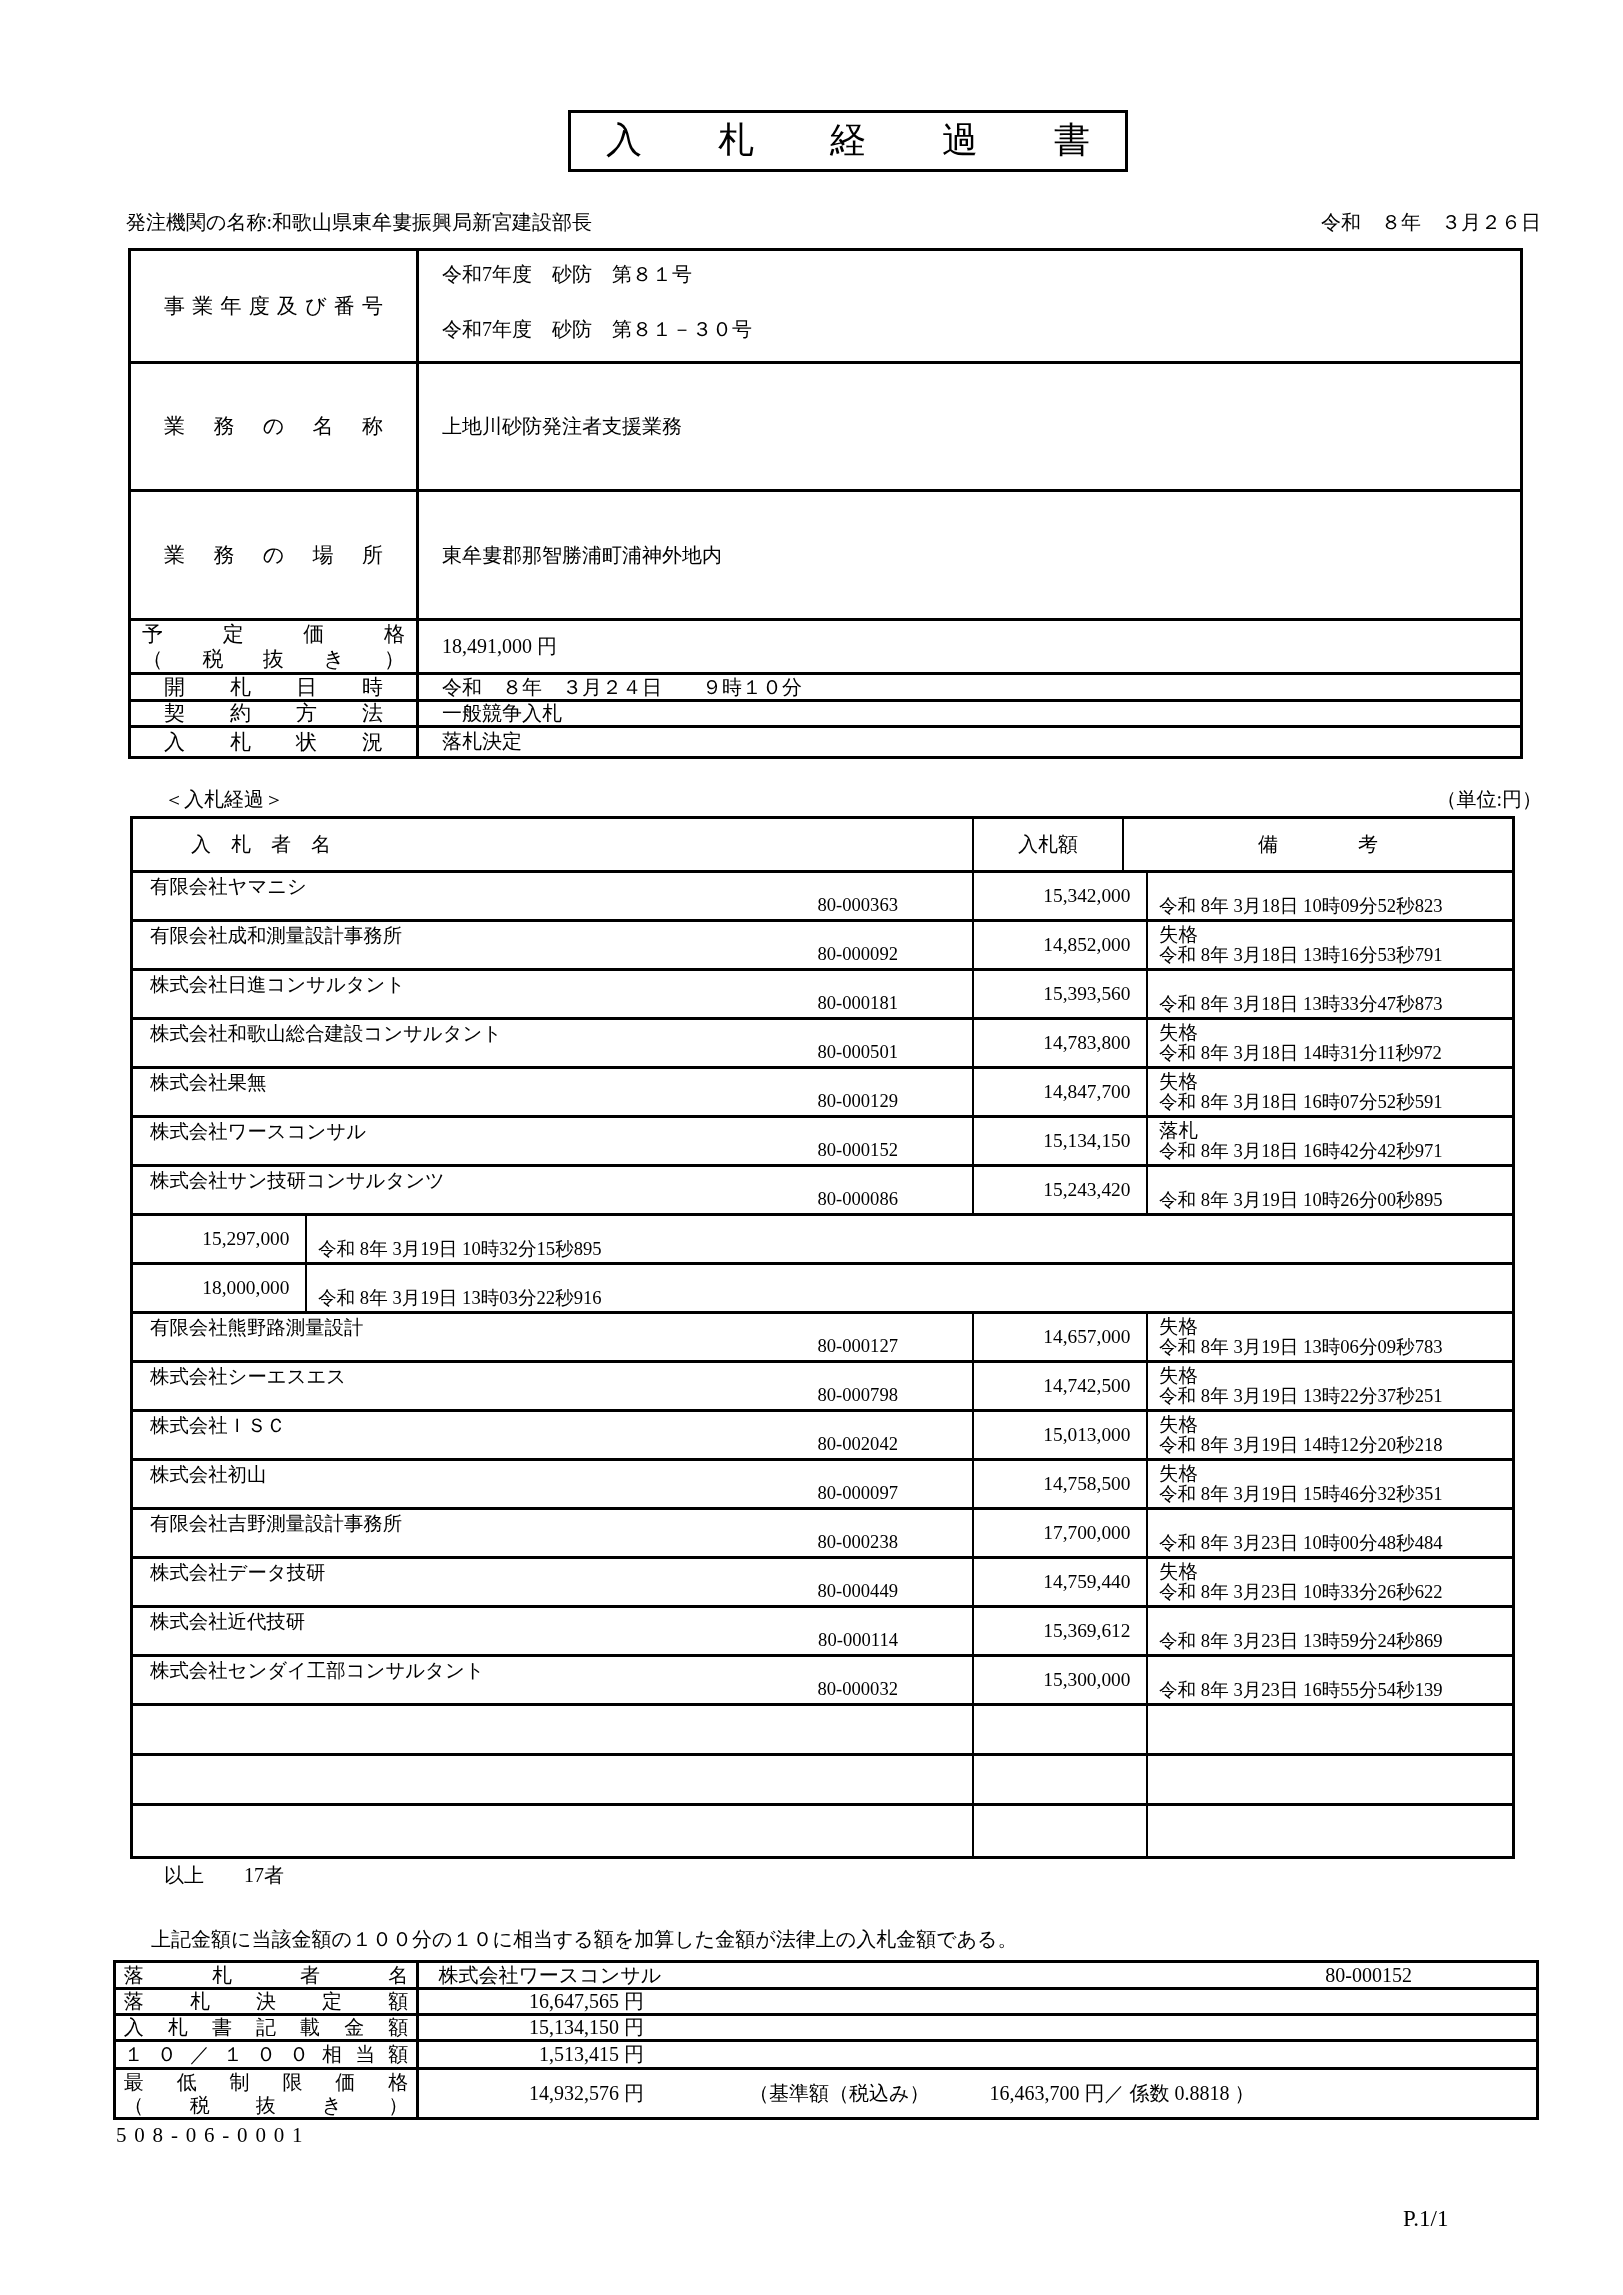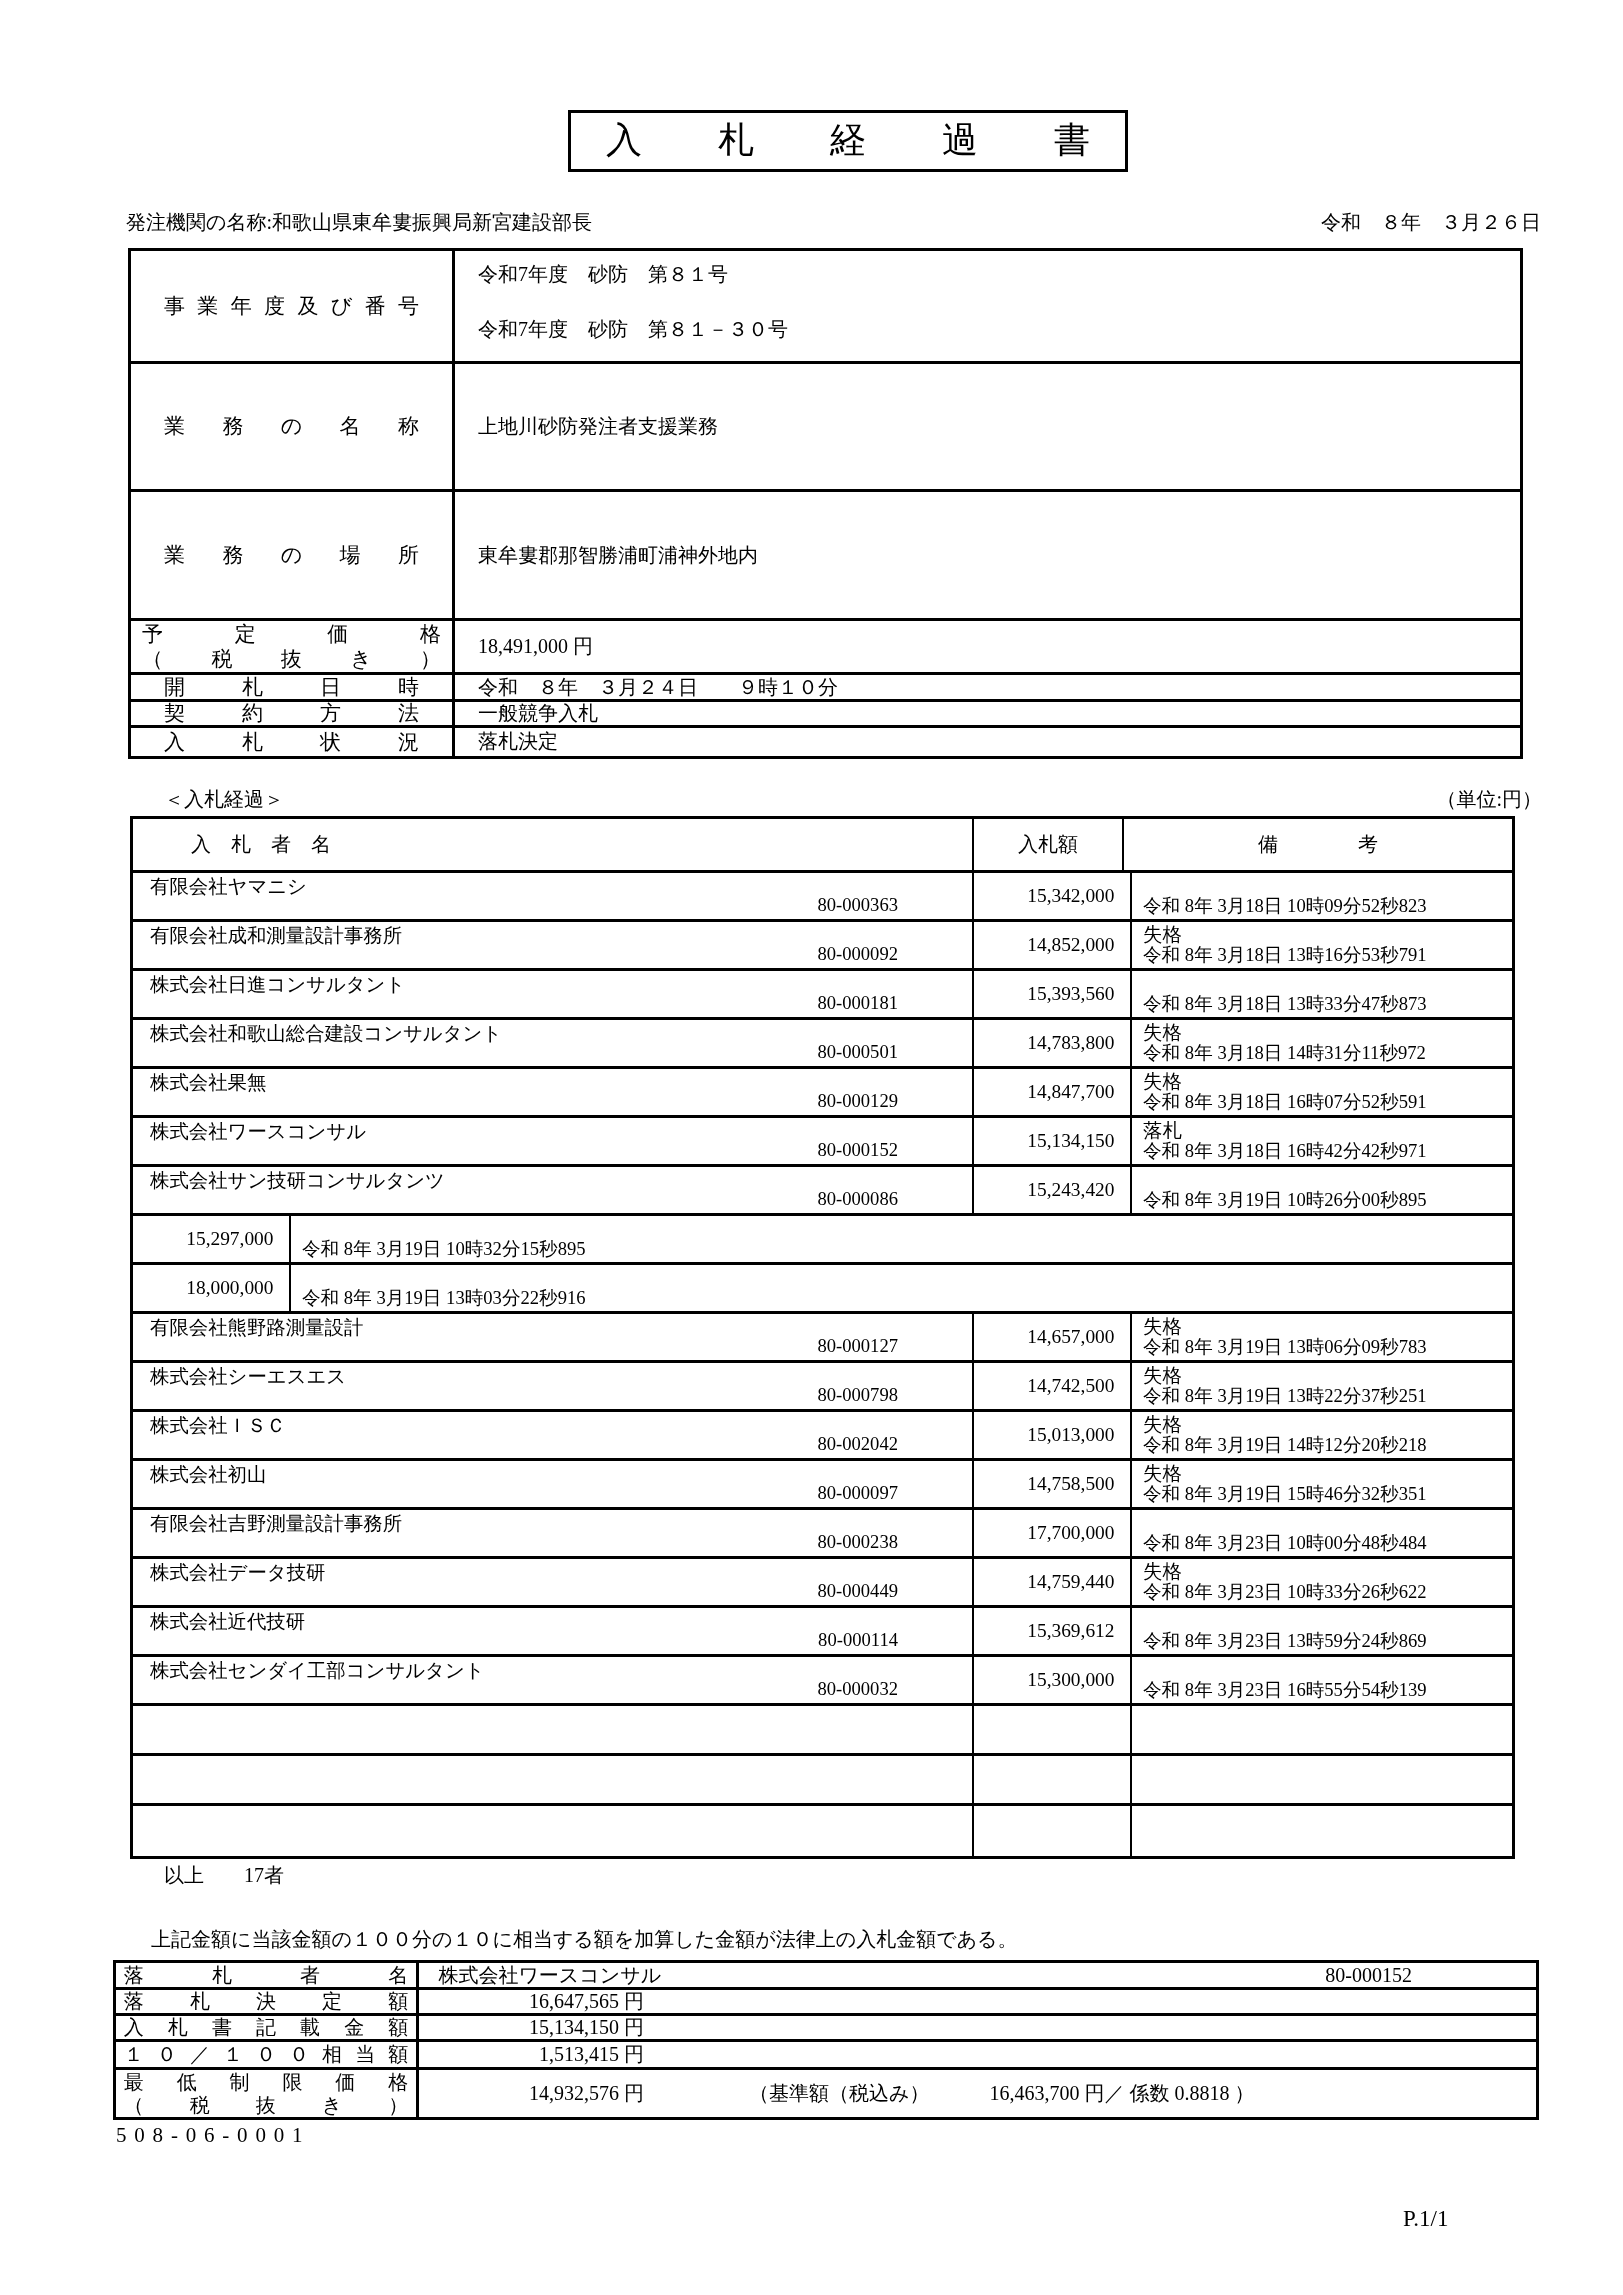--- a/index.html
+++ b/index.html
@@ -16,21 +16,21 @@
   .agency { position:absolute; left:126px; top:211px; }
   .doc-date { position:absolute; left:1163px; top:211px; width:378px; text-align:right; }
 
   
   .jlabel { text-align:justify; text-align-last:justify; width:100%; }
 
   
   .info-table { position:absolute; left:128px; top:248px; width:1395px; border:3.9px solid #000; }
   .i-row { display:flex; border-bottom:3.1px solid #000; }
   .i-row:last-child { border-bottom:none; }
-  .i-label { width:324px; border-right:3.1px solid #000; display:flex; flex-direction:column;
+  .i-label { width:288px; border-right:3.1px solid #000; display:flex; flex-direction:column;
              justify-content:center; padding:0 33px; font-size:21px; }
   .i-value { flex:1; position:relative; }
   .vcenter { display:flex; align-items:center; padding-left:23px;border-radius:26px; }
   .r1 { height:113px; } .r2 { height:128px; } .r3 { height:129px; }
   .r4 { height:54px; } .r5 { height:27px; } .r6 { height:25.6px; } .r7 { height:28px; }
   .two-line-1 { position:absolute; left:23px; top:12.4px; }
   .two-line-2 { position:absolute; left:23px; top:67px; }
   .price-val { }
   .paren-label { padding:0 11px; }
 
@@ -41,21 +41,21 @@
   .bid-head { display:flex; height:54px; border-bottom:3.9px solid #000; }
   .bh-name { width:841px; border-right:2.3px solid #000; display:flex; align-items:center; padding-left:58px; }
   .bh-amt  { width:150px;  border-right:2.3px solid #000; display:flex; align-items:center; justify-content:center; }
   .bh-rem  { flex:1; display:flex; align-items:center; justify-content:center; }
   .bid-row { display:flex; height:49px; border-bottom:3.1px solid #000; }
   .bid-row.empty { height:50px; }
   .bid-row:last-child { border-bottom:none; }
   .c-name { width:841px; border-right:2.3px solid #000; position:relative; }
   .company { position:absolute; left:17px; top:3.1px; font-size:19.4px; white-space:nowrap; }
   .bidder-id { position:absolute; right:74px; bottom:3.9px; font-size:18.6px; }
-  .c-amt { width:158px; border-right:2.3px solid #000; text-align:right;
+  .c-amt { width:174px; border-right:2.3px solid #000; text-align:right;
            padding:11.6px 15.5px 0 0; font-size:19.4px; }
   .c-rem { flex:1; position:relative; }
   .status { position:absolute; left:11px; top:1.6px; font-size:19.4px; }
   .rdate  { position:absolute; left:11px; bottom:3.1px; font-size:18.6px; white-space:nowrap; }
 
   .total-note { position:absolute; left:164px; top:1864px; }
   .legal-note { position:absolute; left:151px; top:1928px; }
 
   
   .award-table { position:absolute; left:113px; top:1960px; width:1426px; border:3.9px solid #000; }

